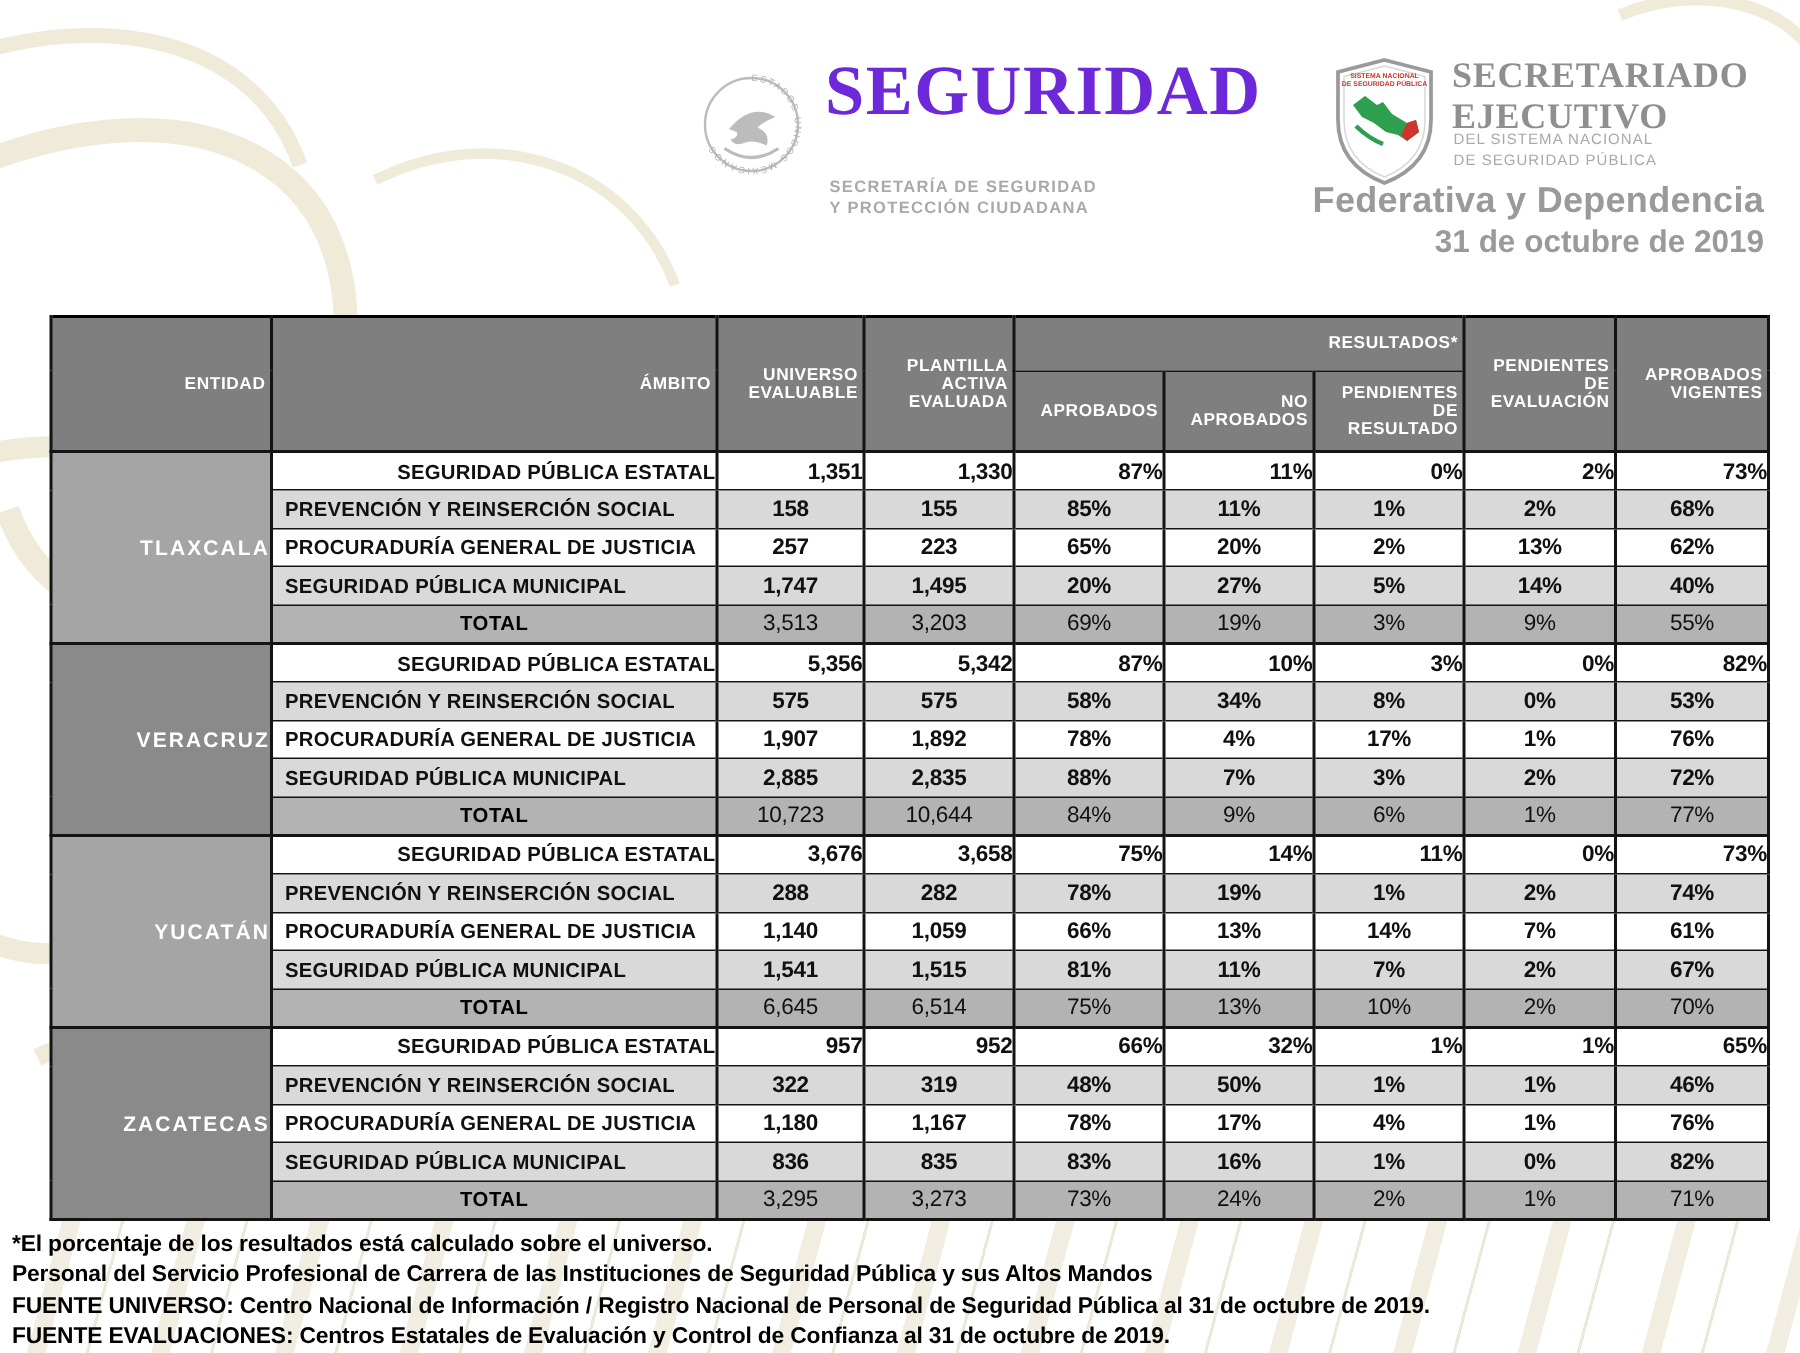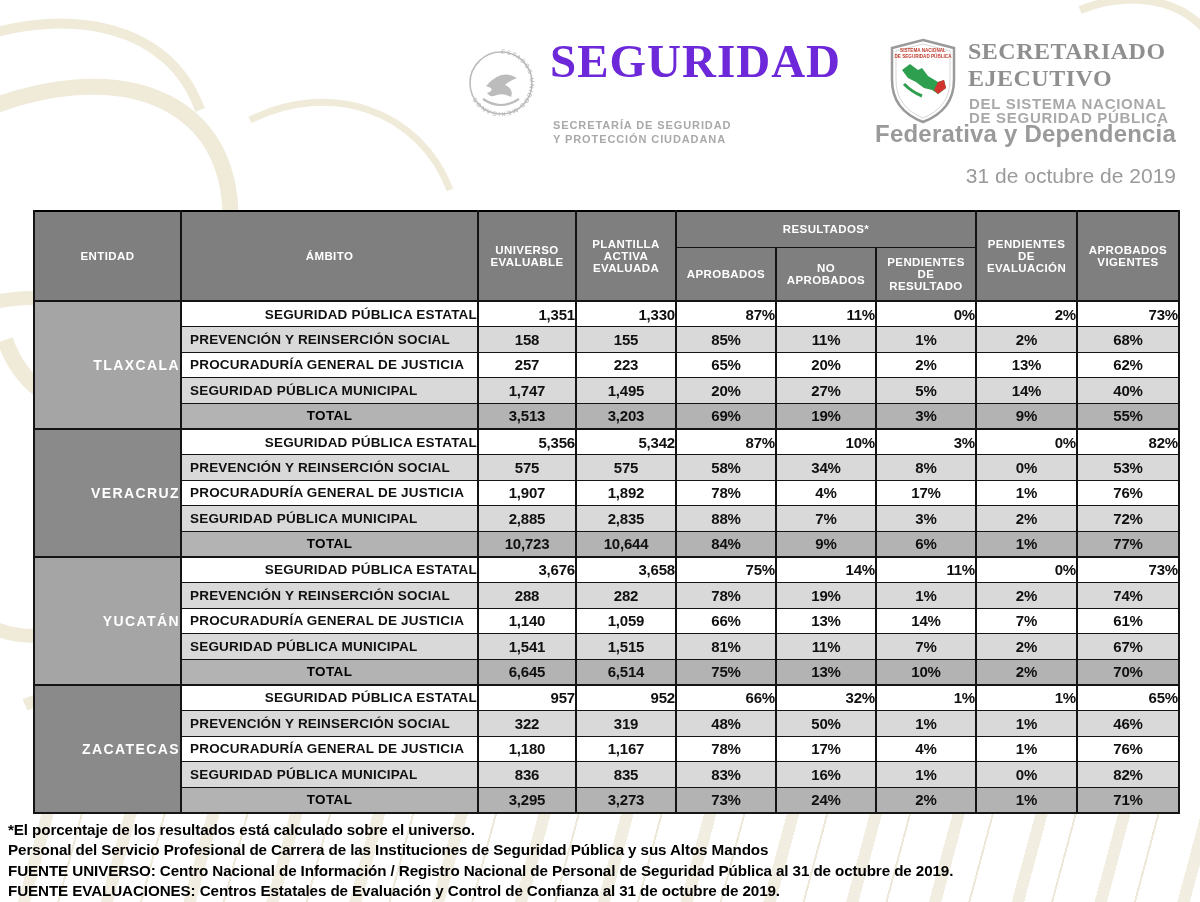--- a/index.html
+++ b/index.html
@@ -18,51 +18,51 @@
 
   
   .seal { position:absolute; left:460px; top:40px; }
   .wordmark { position:absolute; left:550px; top:34px; font-family:"Liberation Serif", serif;
     font-size:47px; font-weight:bold; color:#6d28d9; letter-spacing:1px; }
   .left-sub { position:absolute; left:553px; top:104px; font-size:11px; font-weight:bold;
     color:#a9a9a9; letter-spacing:.9px; line-height:14px;margin-top:14px; }
   .shield { position:absolute; left:888px; top:38px; }
   .right-title { position:absolute; left:968px; top:38px; font-family:"Liberation Serif", serif;
     font-size:24px; line-height:27px; font-weight:bold; color:#8f8f8f; letter-spacing:.5px; }
-  .right-sub { position:absolute; left:969px; top:97px; font-size:15px; font-weight:bold;
+  .right-sub { position:absolute; left:969px; top:87px; font-size:10px; font-weight:normal;
     color:#a9a9a9; letter-spacing:.7px; line-height:14px; }
 
   .title-block { position:absolute; right:24px; top:120px; text-align:right; width:640px; }
   .title-line { font-size:24px; line-height:28px; font-weight:bold; color:var(--title-gray); letter-spacing:.2px; }
-  .date-line { font-size:21px; line-height:26px; font-weight:normal; color:var(--title-gray); margin-top:15px; }
+  .date-line { font-size:21px; line-height:26px; font-weight:bold; color:var(--title-gray); margin-top:1px; }
 
   
   table.eval { position:absolute; left:33px; top:210px; width:1145px;
     border-collapse:collapse; table-layout:fixed; background:#fff;
     border:2px solid #000; }
   .eval th, .eval td { border:1px solid #141414; border-left-width:2px; border-right-width:2px; }
   .eval thead th { background:var(--header-bg); color:#fff; font-weight:bold;
-    font-size:11.5px; letter-spacing:.4px; text-align:center; padding:6px 3px; }
+    font-size:11.5px; letter-spacing:.4px; text-align:right; padding:6px 3px; }
   .eval thead tr.h1 th { height:36px; }
   .eval thead tr.h2 th { height:54px; border-bottom-width:2px; }
   .eval thead th.rowspan2 { border-bottom-width:2px; }
   .eval td { height:25.6px; }
   td.entity { color:#fff; font-weight:bold; font-size:14px; letter-spacing:1.4px;
     text-align:center; border-top-width:2px; border-bottom-width:2px; }
   td.entity.light { background:var(--entity-light); }
   td.entity.dark  { background:var(--entity-dark); }
   tr.group-start td { border-top-width:2px;text-align:right; }
   td.ambito { text-align:left; padding-left:8px; font-size:13.5px; font-weight:bold;
     letter-spacing:.2px; color:#101010; background:#fff; }
   td.val { text-align:center; font-size:15px; font-weight:bold; letter-spacing:-.2px;
     color:#101010; background:#fff; }
   tr.alt td.ambito, tr.alt td.val { background:var(--row-alt); }
   tr.total td { background:var(--total-bg); border-bottom-width:2px; }
   td.total-label { text-align:center; font-size:13.5px; font-weight:bold; letter-spacing:.4px; color:#000; }
-  tr.total td.val { font-weight:bold; }
+  tr.total td.val { font-weight:normal; }
 
   
   .footnotes { position:absolute; left:8px; top:820px; width:1150px;
     font-size:15.2px; font-weight:bold; letter-spacing:-.1px; line-height:20.3px; color:#000; }
 </style>
 </head>
 <body>
 
 <div class="page">
 

